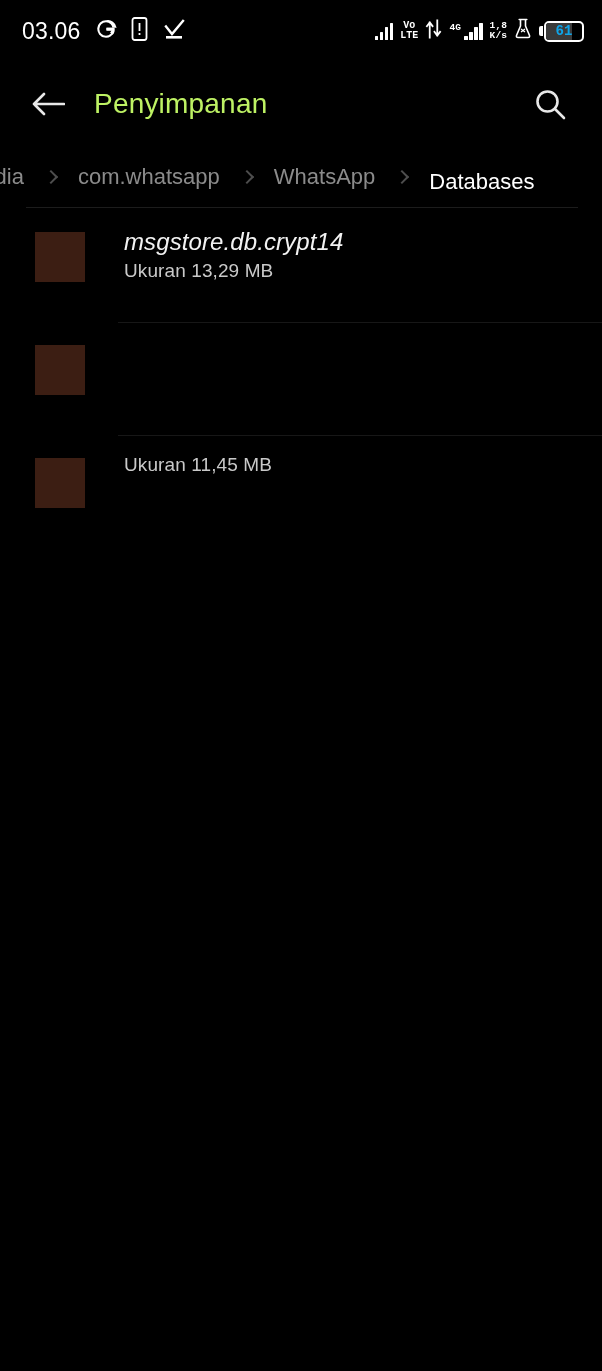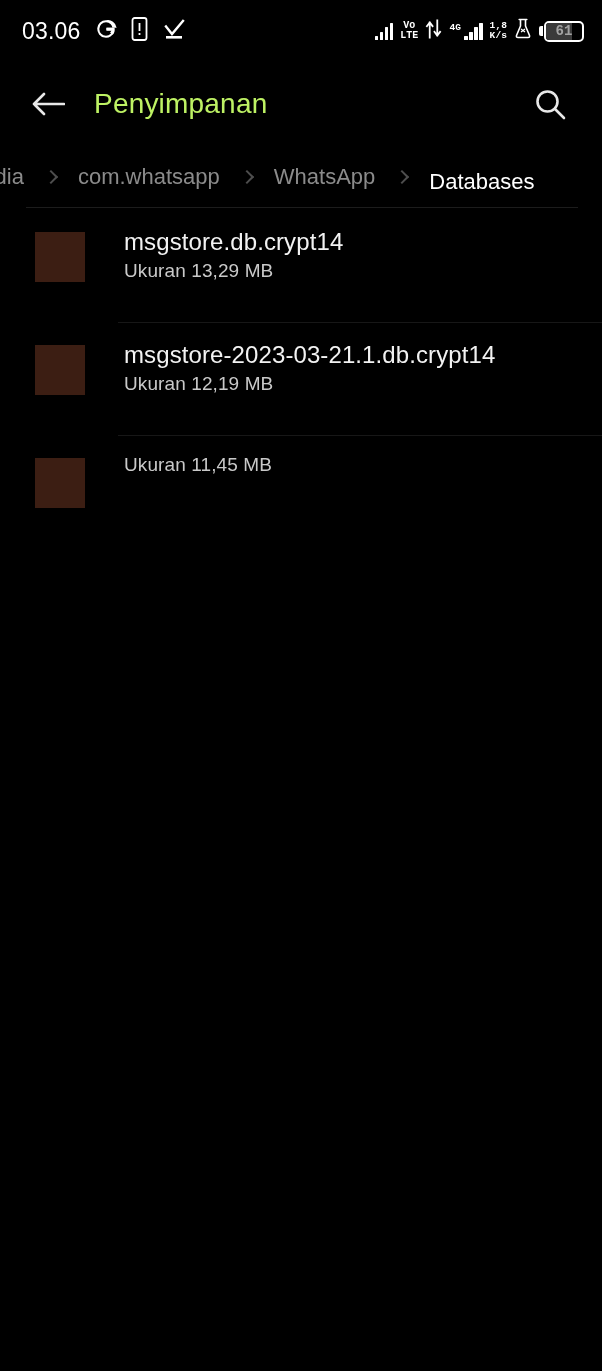--- a/index.html
+++ b/index.html
@@ -35,21 +35,21 @@
   .bars i:nth-child(3){ height:12.5px; }
   .bars i:nth-child(4){ height:17px; }
 
   .battery { display:flex; align-items:center; }
   .batt-body {
     width:40px; height:21px; border:2px solid #fff; border-radius:5px;
     display:flex; align-items:center; justify-content:center;
     position:relative; overflow:hidden;
   }
   .batt-fill { position:absolute; left:0; top:0; bottom:0; width:72%; background:#3a3a3a; }
-  .batt-num { position:relative; font-size:14px; font-weight:700; color:#a3a3a3; line-height:1; }
+  .batt-num { position:relative; font-size:14px; font-weight:700; color:#0ea5e9; line-height:1; }
   .batt-nub-l { width:4px; height:10px; border-radius:2px 0 0 2px; background:#fff; margin-right:1px; }
 
   
   .appbar {
     height:84px; display:flex; align-items:center; padding:0 28px 0 26px; color:#fff;
   }
   .back-btn { width:44px; height:44px; display:flex; align-items:center; justify-content:center; cursor:pointer; }
   .appbar-title {
     font-size:28px; font-weight:400; letter-spacing:.2px; color:#bef264;
     margin-left:24px; white-space:nowrap;
@@ -80,21 +80,21 @@
   .file-row {
     display:flex; align-items:flex-start; height:113px; cursor:pointer; position:relative;
     padding-left:35px;
   }
   .file-icon {
     width:50px; height:50px; background:#3c1e13; flex:0 0 auto; margin-top:22px;
   }
   .file-meta { margin-left:39px; padding-top:16px; flex:1 1 auto; min-width:0; }
   .file-name {
     font-size:24px; color:#f2f2f2; font-weight:400; line-height:32px;
-    white-space:nowrap; letter-spacing:.1px;
+    white-space:nowrap; letter-spacing:.1px;font-style:italic;
   }
   .file-size {
     font-size:19px; color:#c9c9c9; font-weight:400; line-height:26px; 
     letter-spacing:.1px;
   }
   .row-divider {
     position:absolute; left:118px; right:0; bottom:0; height:1px; background:#171717;
   }
   .file-row:last-child .row-divider { display:none; }
 </style>
@@ -215,24 +215,20 @@
       <div class="file-row">
         <div class="file-icon"></div>
         <div class="file-meta">
           <div class="file-name">msgstore.db.crypt14</div>
           <div class="file-size">Ukuran 13,29 MB</div>
         </div>
         <div class="row-divider"></div>
       </div>
       <div class="file-row">
         <div class="file-icon"></div>
-        <div class="file-meta">
-          <div class="file-name">msgstore-2023-03-21.1.db.crypt14</div>
-          <div class="file-size">Ukuran 12,19 MB</div>
-        </div>
         <div class="row-divider"></div>
       </div>
       <div class="file-row">
         <div class="file-icon"></div>
         <div class="file-meta">
           <div class="file-size">Ukuran 11,45 MB</div>
         </div>
         <div class="row-divider"></div>
       </div>
     </div>

